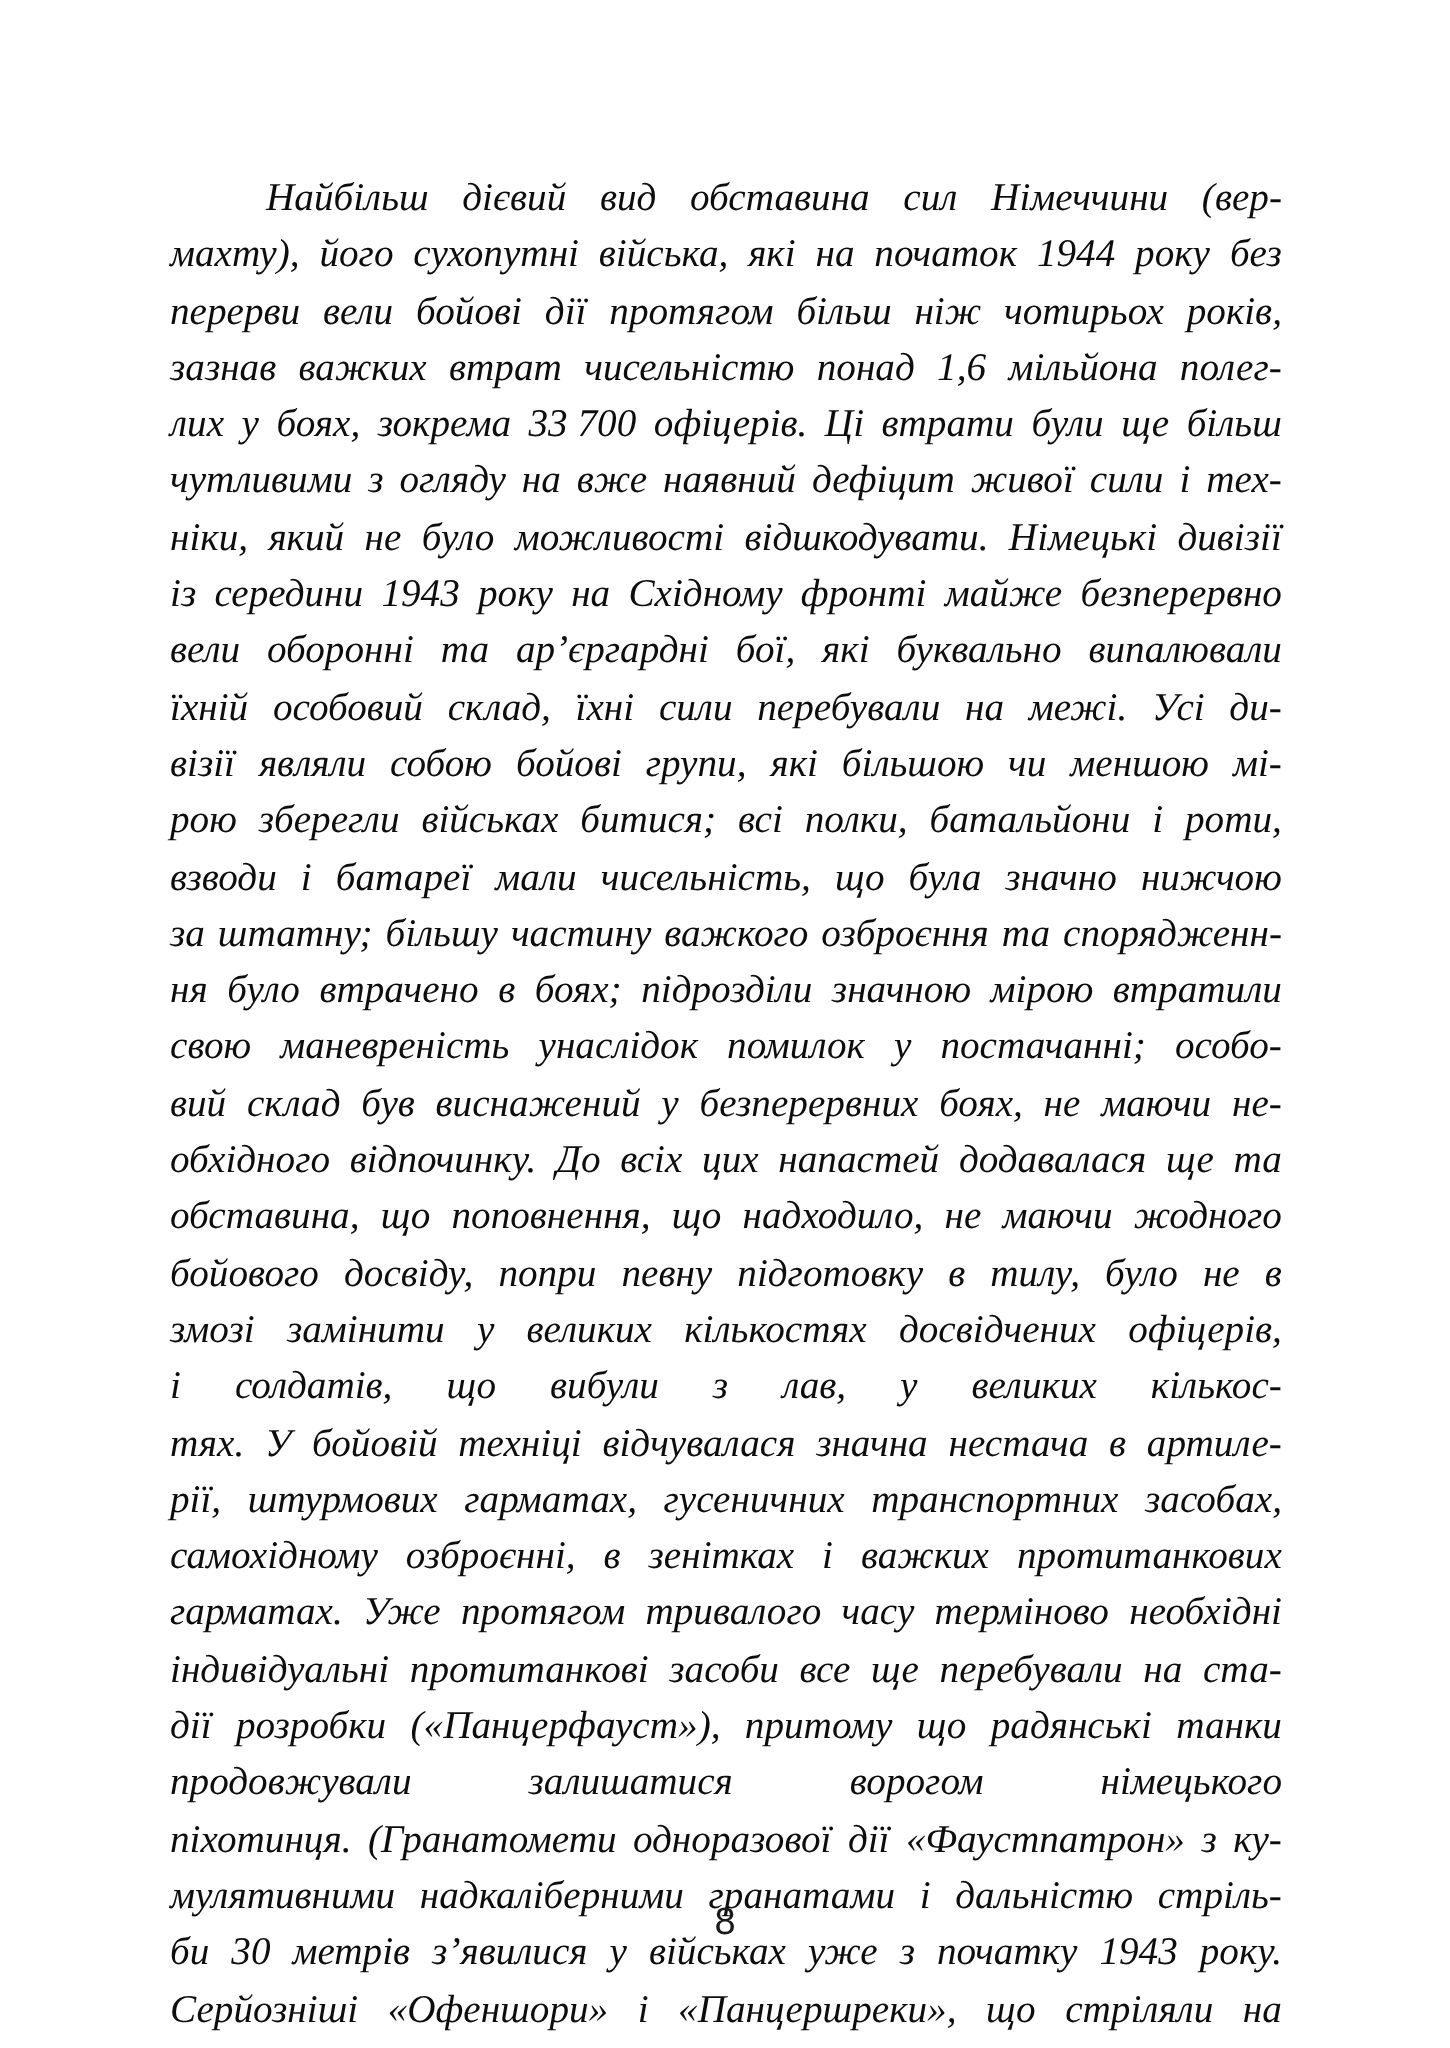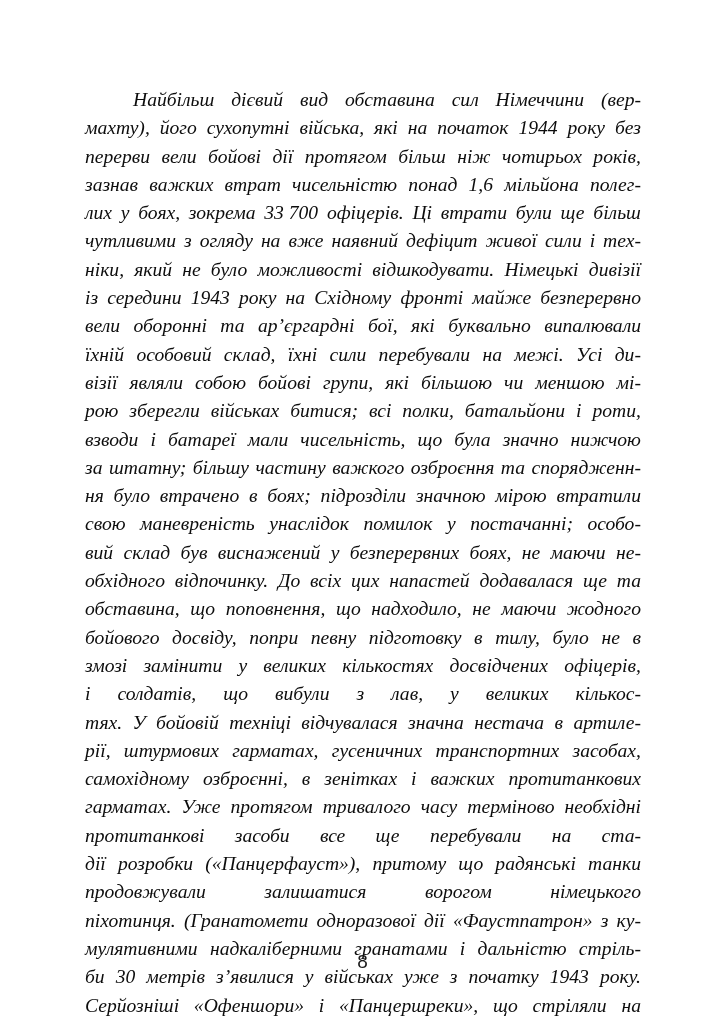--- a/index.html
+++ b/index.html
@@ -93,21 +93,21 @@
       <div class="line justify"><span class="w">вий</span><span class="w">склад</span><span class="w">був</span><span class="w">виснажений</span><span class="w">у</span><span class="w">безперервних</span><span class="w">боях,</span><span class="w">не</span><span class="w">маючи</span><span class="w">не-</span></div>
       <div class="line justify"><span class="w">обхідного</span><span class="w">відпочинку.</span><span class="w">До</span><span class="w">всіх</span><span class="w">цих</span><span class="w">напастей</span><span class="w">додавалася</span><span class="w">ще</span><span class="w">та</span></div>
       <div class="line justify"><span class="w">обставина,</span><span class="w">що</span><span class="w">поповнення,</span><span class="w">що</span><span class="w">надходило,</span><span class="w">не</span><span class="w">маючи</span><span class="w">жодного</span></div>
       <div class="line justify"><span class="w">бойового</span><span class="w">досвіду,</span><span class="w">попри</span><span class="w">певну</span><span class="w">підготовку</span><span class="w">в</span><span class="w">тилу,</span><span class="w">було</span><span class="w">не</span><span class="w">в</span></div>
       <div class="line justify"><span class="w">змозі</span><span class="w">замінити</span><span class="w">у</span><span class="w">великих</span><span class="w">кількостях</span><span class="w">досвідчених</span><span class="w">офіцерів,</span></div>
       <div class="line justify"><span class="w">і</span><span class="w">солдатів,</span><span class="w">що</span><span class="w">вибули</span><span class="w">з</span><span class="w">лав,</span><span class="w">у</span><span class="w">великих</span><span class="w">кількос-</span></div>
       <div class="line justify"><span class="w">тях.</span><span class="w">У</span><span class="w">бойовій</span><span class="w">техніці</span><span class="w">відчувалася</span><span class="w">значна</span><span class="w">нестача</span><span class="w">в</span><span class="w">артиле-</span></div>
       <div class="line justify"><span class="w">рії,</span><span class="w">штурмових</span><span class="w">гарматах,</span><span class="w">гусеничних</span><span class="w">транспортних</span><span class="w">засобах,</span></div>
       <div class="line justify"><span class="w">самохідному</span><span class="w">озброєнні,</span><span class="w">в</span><span class="w">зенітках</span><span class="w">і</span><span class="w">важких</span><span class="w">протитанкових</span></div>
       <div class="line justify"><span class="w">гарматах.</span><span class="w">Уже</span><span class="w">протягом</span><span class="w">тривалого</span><span class="w">часу</span><span class="w">терміново</span><span class="w">необхідні</span></div>
-      <div class="line justify"><span class="w">протитанкові</span><span class="w">засоби</span><span class="w">все</span><span class="w">ще</span><span class="w">перебували</span><span class="w">на</span><span class="w">ста-</span></div>
+      <div class="line justify"><span class="w">індивідуальні</span><span class="w">протитанкові</span><span class="w">засоби</span><span class="w">все</span><span class="w">ще</span><span class="w">перебували</span><span class="w">на</span><span class="w">ста-</span></div>
       <div class="line justify"><span class="w">дії</span><span class="w">розробки</span><span class="w">(«Панцерфауст»),</span><span class="w">притому</span><span class="w">що</span><span class="w">радянські</span><span class="w">танки</span></div>
       <div class="line justify"><span class="w">продовжували</span><span class="w">залишатися</span><span class="w">ворогом</span><span class="w">німецького</span></div>
       <div class="line justify"><span class="w">піхотинця.</span><span class="w">(Гранатомети</span><span class="w">одноразової</span><span class="w">дії</span><span class="w">«Фаустпатрон»</span><span class="w">з</span><span class="w">ку-</span></div>
       <div class="line justify"><span class="w">мулятивними</span><span class="w">надкаліберними</span><span class="w">гранатами</span><span class="w">і</span><span class="w">дальністю</span><span class="w">стріль-</span></div>
       <div class="line justify"><span class="w">би</span><span class="w">30</span><span class="w">метрів</span><span class="w">з’явилися</span><span class="w">у</span><span class="w">військах</span><span class="w">уже</span><span class="w">з</span><span class="w">початку</span><span class="w">1943</span><span class="w">року.</span></div>
       <div class="line justify"><span class="w">Серйозніші</span><span class="w">«Офеншори»</span><span class="w">і</span><span class="w">«Панцершреки»,</span><span class="w">що</span><span class="w">стріляли</span><span class="w">на</span></div>
       <div class="line justify"><span class="w">кілька</span><span class="w">сотень</span><span class="w">метрів,</span><span class="w">–</span><span class="w">протягом</span><span class="w">1943</span><span class="w">і</span><span class="w">1944</span><span class="w">років.</span><span class="w">Тож</span><span class="w">автор</span></div>
     </div>
 
   <div class="folio">8</div>

